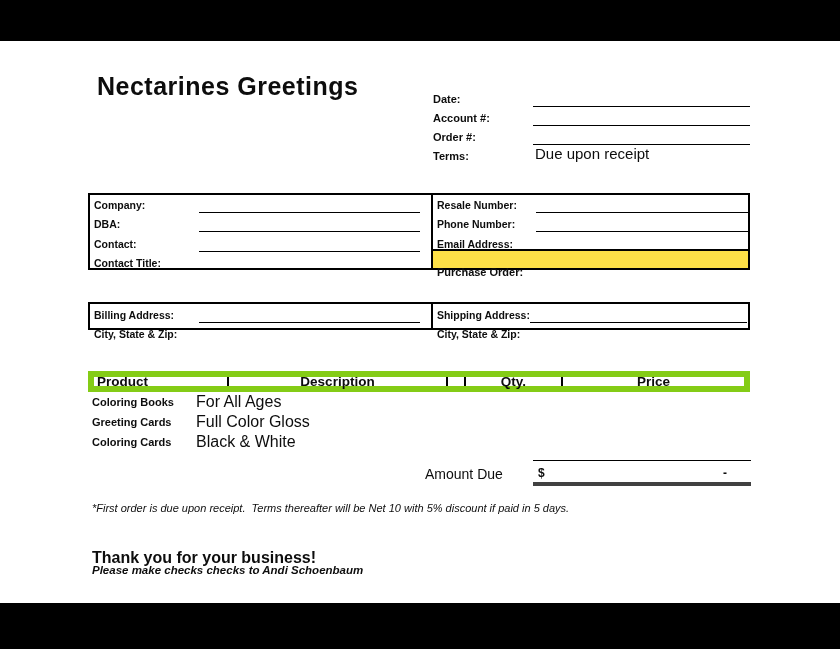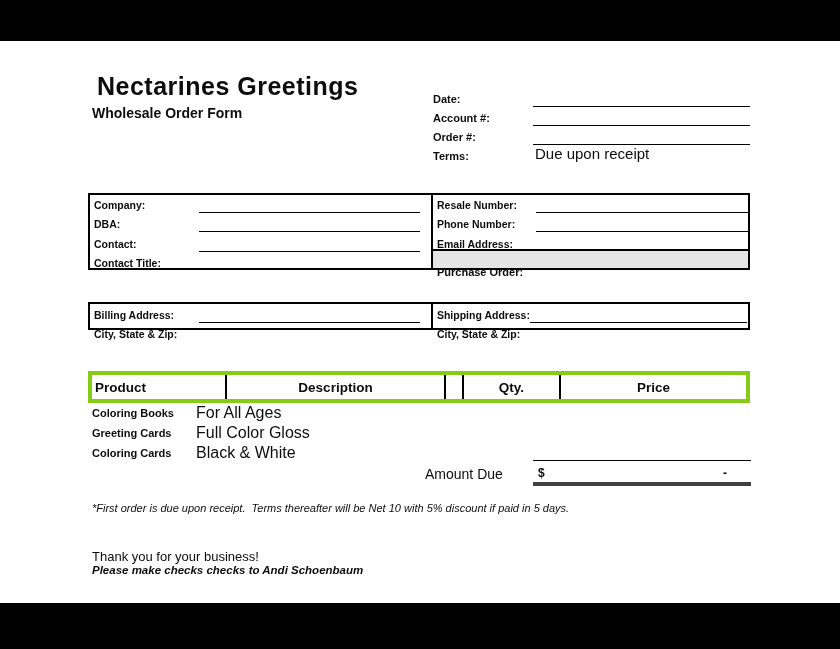--- a/index.html
+++ b/index.html
@@ -40,28 +40,28 @@
   #company-box .f-row { height: 19.2px; }
   #address-box { top: 302px; height: 28px; }
   #address-box .f-row { height: 19.5px; }
 
   .blank.left-std { position: absolute; left: 109px; bottom: 1px; width: 221px; }
   .blank.right-std { position: absolute; left: 103px; bottom: 1px; width: 213px; }
   .blank.ship { flex: 1; margin: 0 1px 1px 0; }
 
   .po-cell {
     position: absolute; left: -2px; right: -2px; bottom: -2px; height: 21px;
-    background: #e5e5e5; border: 2.5px solid #000;
+    background: #fde047; border: 2.5px solid #000;
     display: flex; align-items: center;
   }
   .po-cell .f-label { padding-bottom: 0; font-size: 11px; }
 
   
   .ptable { position: absolute; left: 88px; top: 371px; width: 662px; }
-  .phead { display: flex; border: 4px solid #84cc16; height: 32px; font-size: 13.5px; font-weight: bold; align-items: center; }
+  .phead { display: flex; border: 6px solid #84cc16; height: 21px; font-size: 13.5px; font-weight: bold; align-items: center; }
   .phead .c { height: 100%; display: flex; align-items: center; justify-content: center; }
   .phead .c + .c { border-left: 2px solid #000; }
   .c.product { width: 106px; justify-content: flex-start; padding-left: 3px; }
   .c.desc { width: 219px; margin-left: 27px; }
   .c.spacer { width: 18px; }
   .c.qty { width: 97px; }
   .c.price { flex: 1; }
   .prow { display: flex; height: 19.5px; align-items: center; margin-top: 0.3px; }
   .prow:first-of-type { margin-top: 4px; }
   .prow .pname { width: 106px; font-size: 11px; font-weight: bold; padding-left: 4px; }
@@ -73,32 +73,31 @@
   .amount-label { position: absolute; left: 425px; top: 466px; font-size: 14px; font-weight: normal; }
   .amount-box {
     position: absolute; left: 533px; top: 460px; width: 218px; height: 26px;
     border-top: 1.5px solid #000; border-bottom: 4px solid #414141;
     display: flex; align-items: center; justify-content: space-between;
     font-size: 12px; font-weight: bold; padding: 2px 4px 0 5px;
   }
   .amount-box .dash { padding-right: 20px; }
 
   .footnote { position: absolute; left: 92px; top: 502px; font-size: 11px; font-style: italic; white-space: pre; }
-  .thanks { position: absolute; left: 92px; top: 549px; font-size: 13px; }
+  .thanks { position: absolute; left: 92px; top: 549px; font-size: 16px; font-weight: bold; }
   .checks { position: absolute; left: 92px; top: 564px; font-size: 11.5px; font-weight: bold; font-style: italic; }
 </style>
 </head>
 <body>
 
 <div class="page">
   <div class="scan-bar top"></div>
   <div class="scan-bar bottom"></div>
 
   <div class="title">Nectarines Greetings</div>
-  <div class="subtitle">Wholesale Order Form</div>
 
   <div class="meta">
     <div class="meta-row">
       <div class="meta-label">Date:</div>
       <div class="meta-value lined"></div>
     </div>
     <div class="meta-row">
       <div class="meta-label">Account #:</div>
       <div class="meta-value lined"></div>
     </div>

